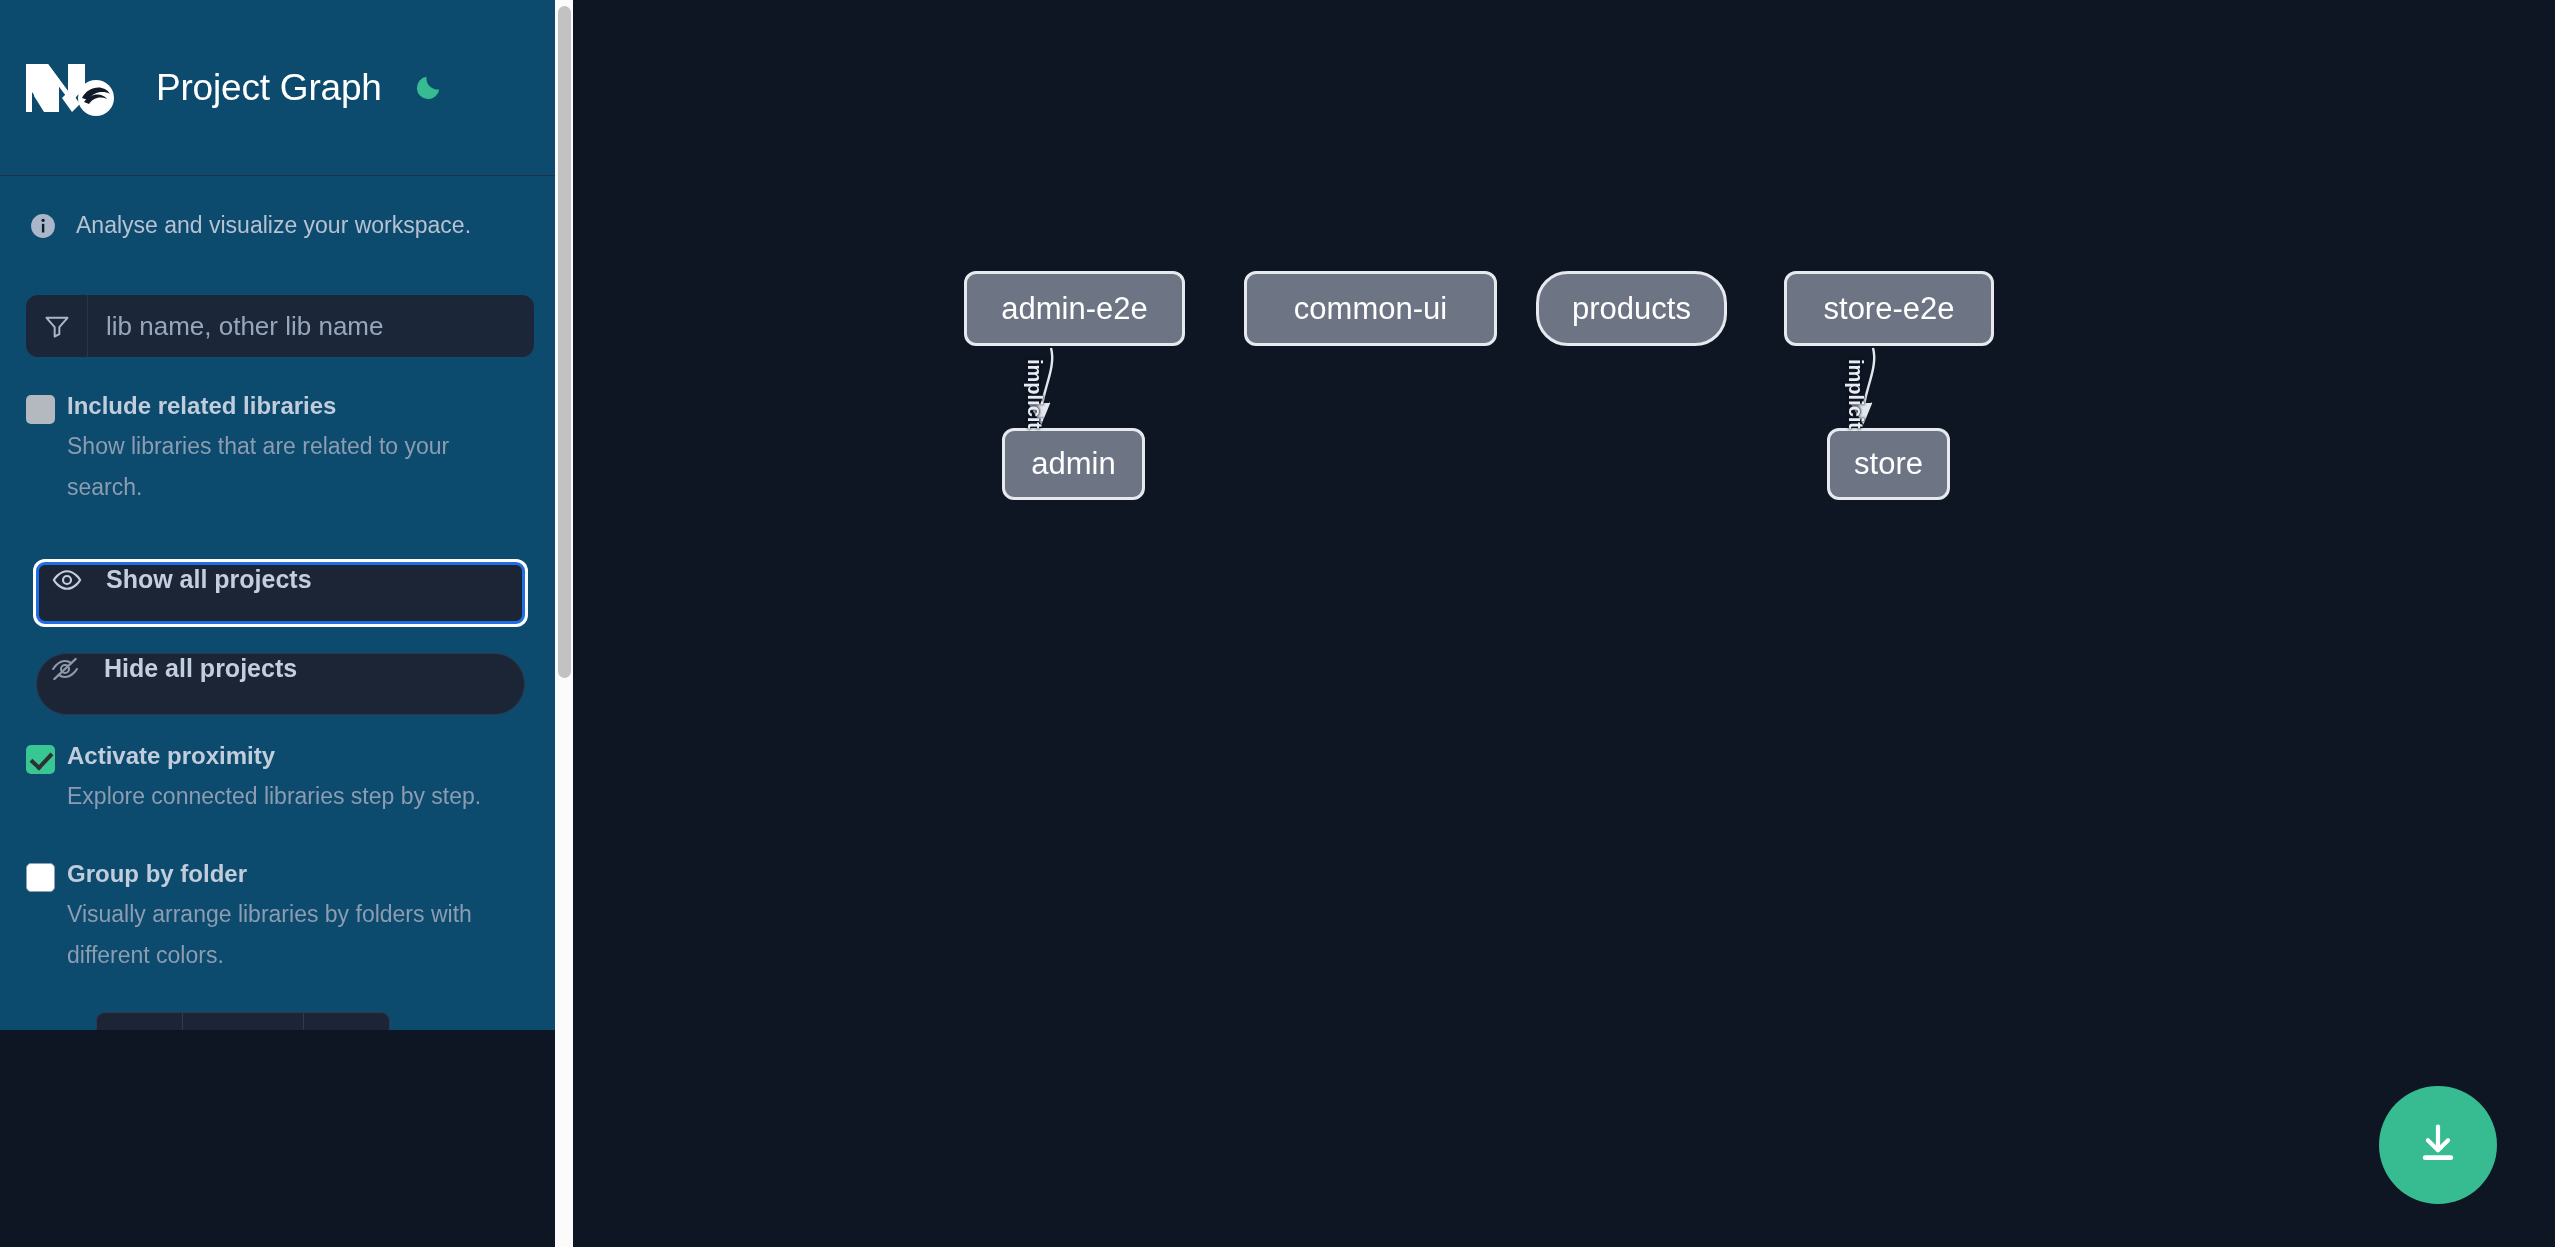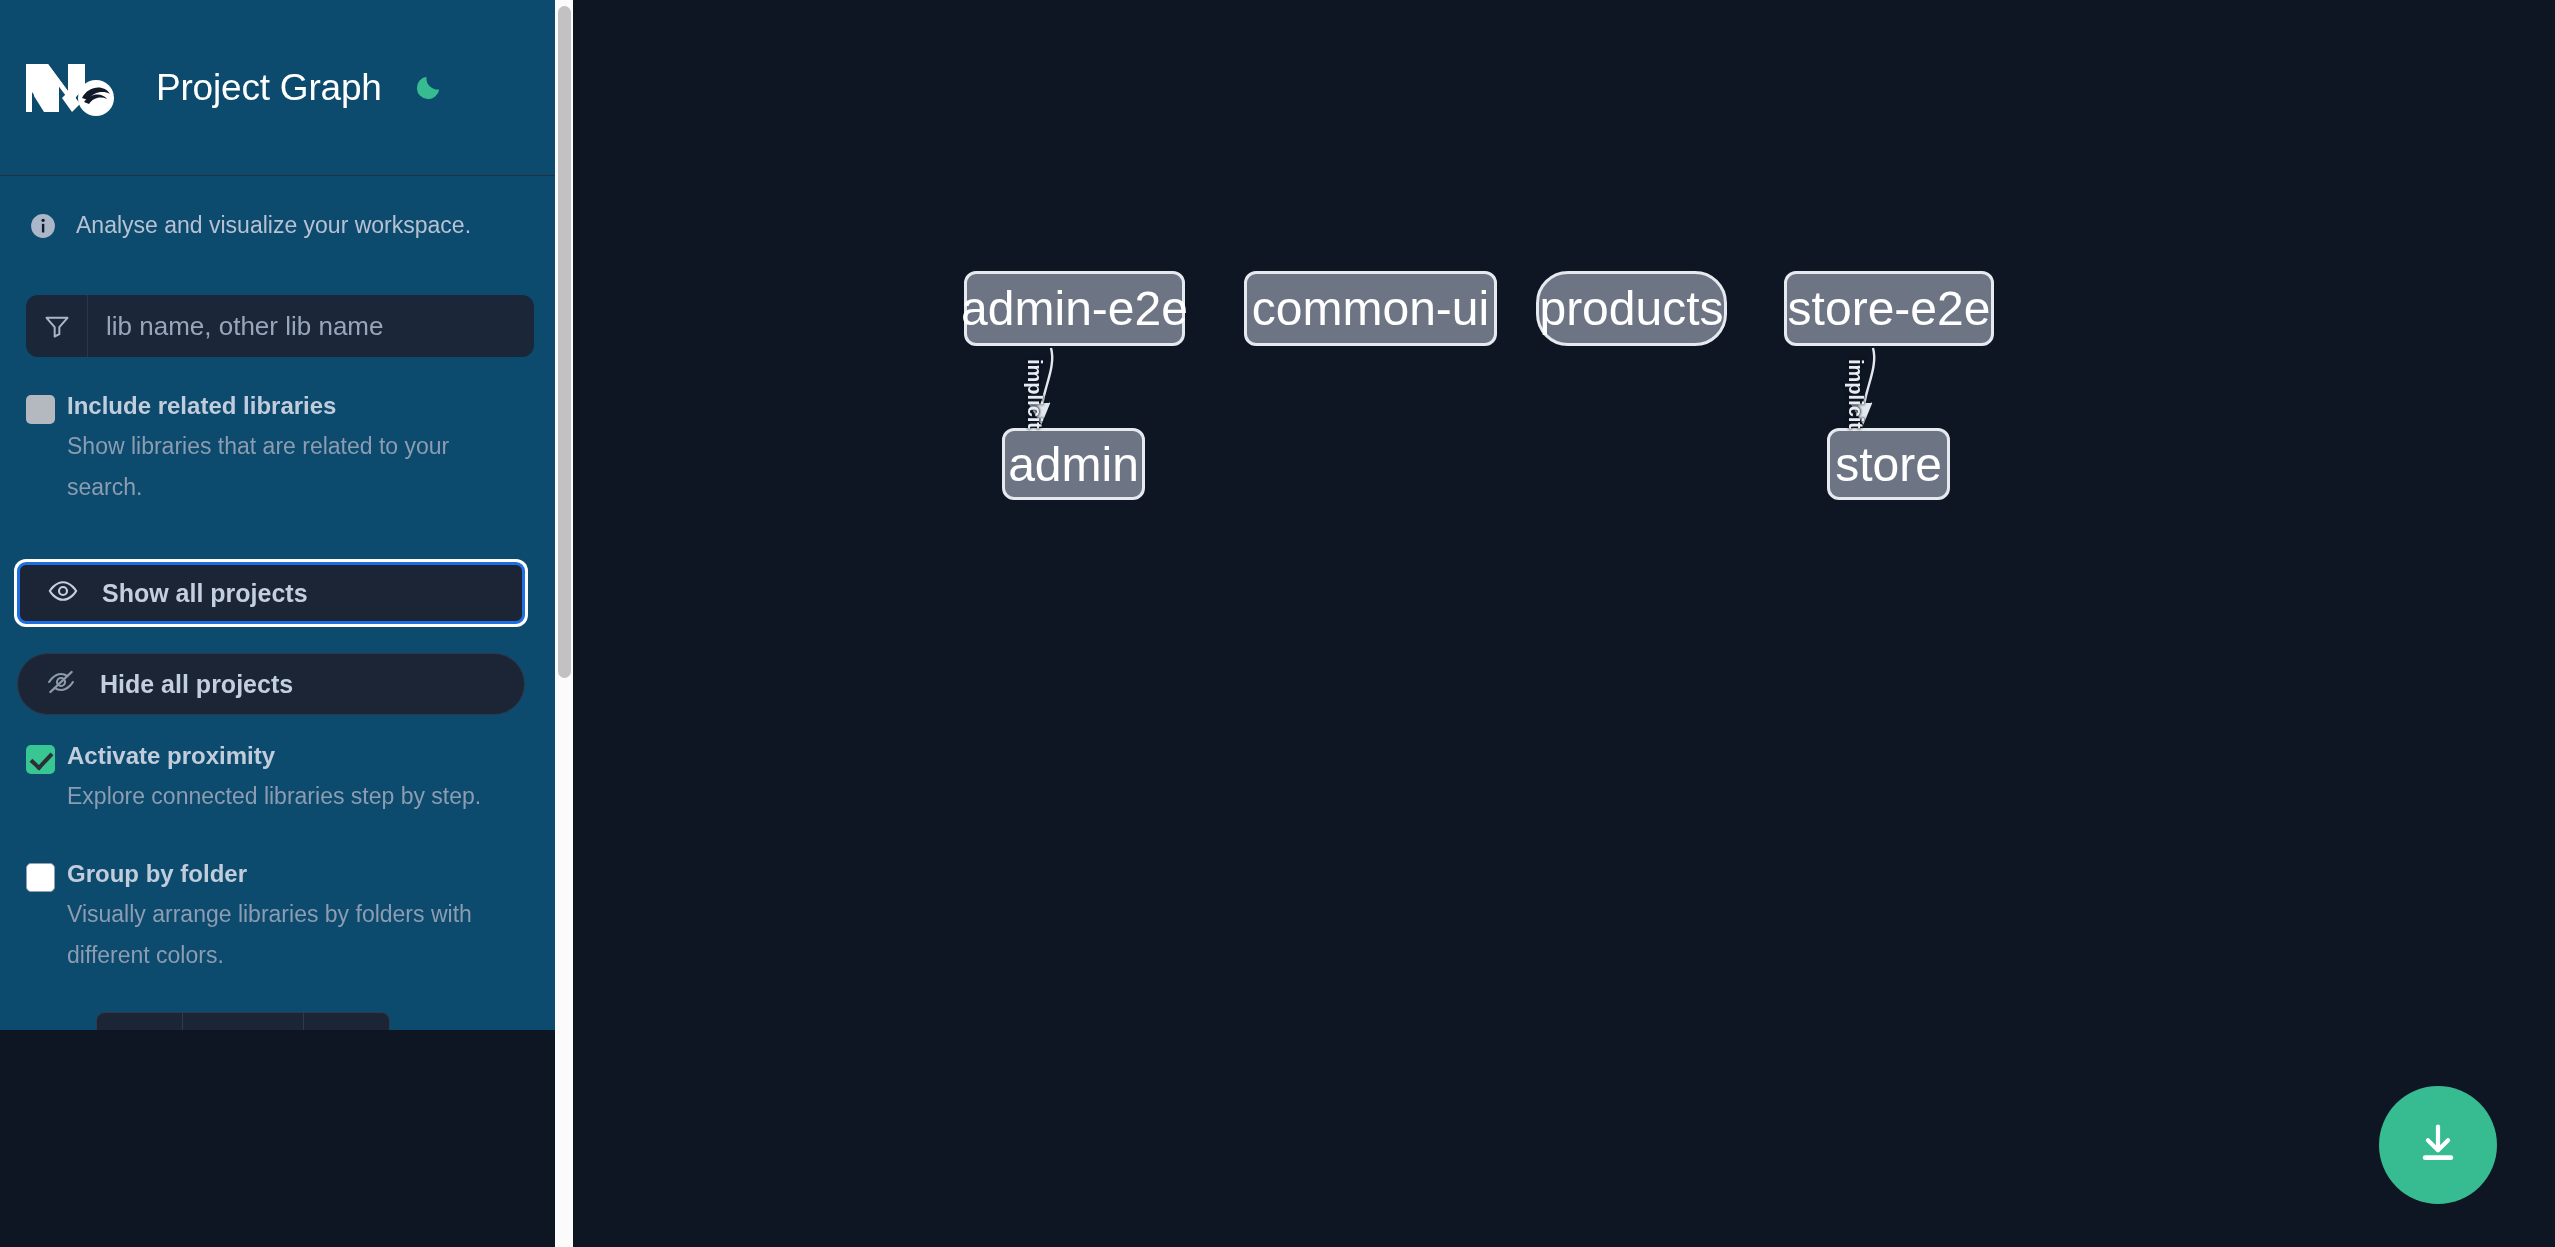--- a/index.html
+++ b/index.html
@@ -90,28 +90,28 @@
   .check-texts { margin-left: 12px; }
   .check-label {
     color: #c2cddb; font-size: 24px; font-weight: bold; line-height: 30px;
   }
   .check-desc {
     color: #8c9cb1; font-size: 23px; line-height: 41px; margin-top: 5px;
     max-width: 450px;
   }
 
   .btn {
-    margin: 0 30px 0 17px;
+    margin: 0 30px 0 36px;
     height: 62px;
     background: #1b2536;
     border: 1px solid #2c3murky;
     border: 1px solid #2c3749;
     border-radius: 9px;
-    display: flex; align-items: center;
-    padding-left: 28px;
+    display: flex; 
+    padding-left: 13px;
     cursor: pointer;
   }
   .btn-label { color: #c4cfdd; font-size: 25px; font-weight: bold; margin-left: 24px; }
   .btn.focused {
     border: 3px solid #1f6fe0;
     box-shadow: 0 0 0 3px #ffffff;
   }
   .btn-show { margin-top: 54px; }
   .btn-hide { margin-top: 29px; border-radius: 31px; }
 
@@ -159,21 +159,21 @@
     background: #0f1623;
     overflow: hidden;
   }
   .gnode {
     position: absolute;
     background: #6d7585;
     border: 3px solid #e6e9ee;
     border-radius: 12px;
     display: flex; align-items: center; justify-content: center;
     color: #ffffff;
-    font-size: 48px;
+    font-size: 31px;
     white-space: nowrap;
     cursor: pointer;
   }
   .edge-svg { position: absolute; left: 0; top: 0; width: 100%; height: 100%; pointer-events: none; }
   .edge-label {
     position: absolute;
     color: #e9edf3;
     font-size: 20px;
     font-weight: bold;
     transform: rotate(90deg);

